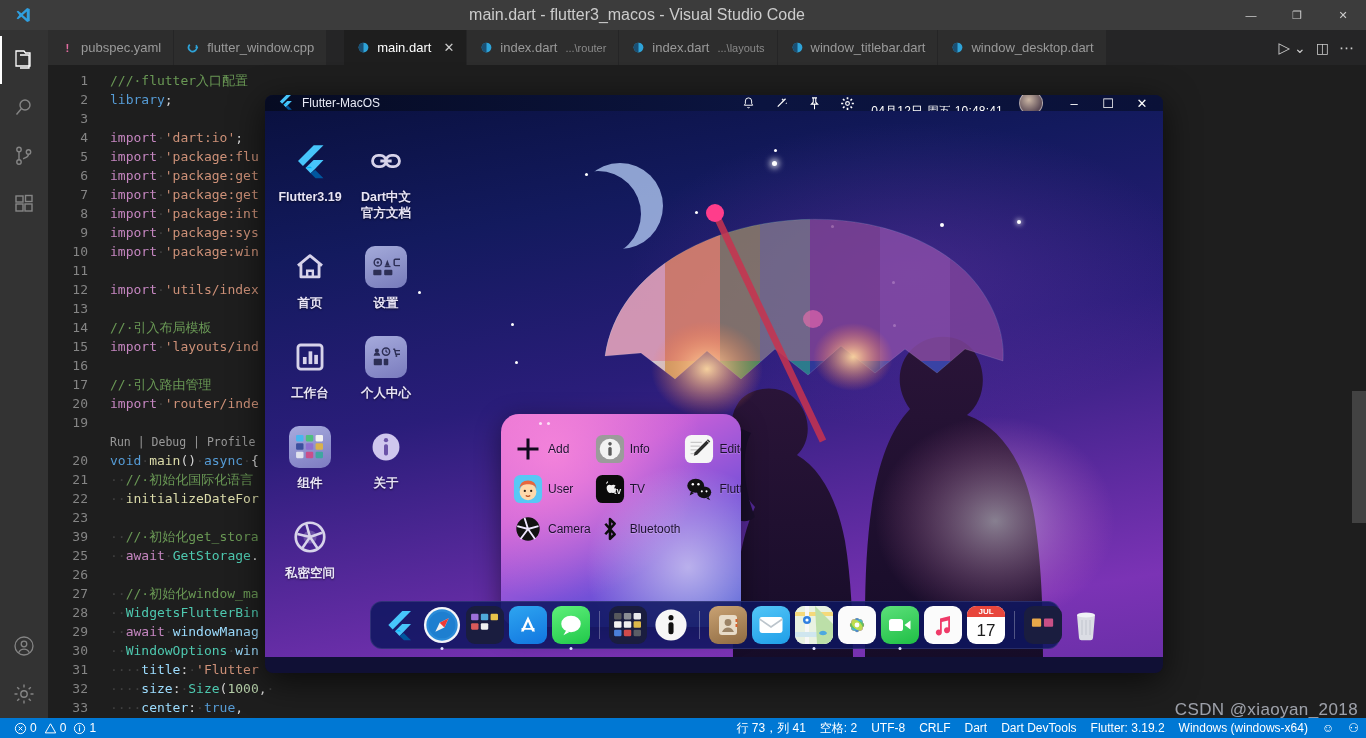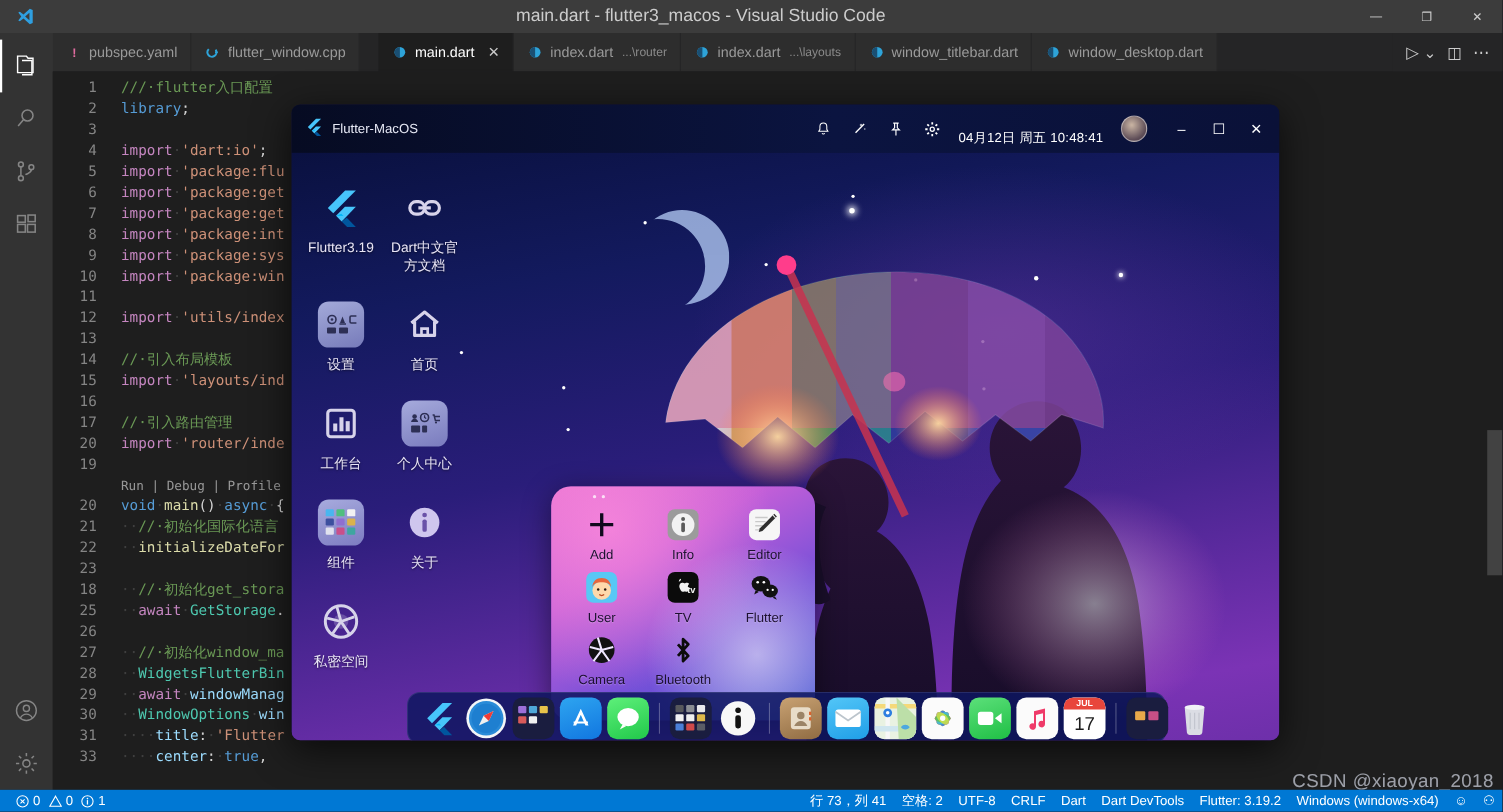--- a/index.html
+++ b/index.html
@@ -107,21 +107,21 @@
   .sb-right .sb-item { padding: 0 7px; }
 
   
   .app-window {
     position: absolute; left: 265px; top: 95px; width: 898px; height: 578px;
     border-radius: 8px; overflow: hidden;
     box-shadow: 0 8px 34px rgba(0,0,0,0.65);
     background: #101035;
   }
   .app-titlebar {
-    position: relative; height: 44px; width: 100%;
+    position: relative; height: 16px; width: 100%;
     background: linear-gradient(90deg, #060b22 0%, #0b1440 55%, #0a1138 100%);
     display: flex; align-items: center; padding: 0 4px 0 12px;
     color: #e8eaf6; font-size: 12px;
   }
   .at-brand { display: flex; align-items: center; gap: 8px; flex: 0 0 auto; }
   .at-spacer { flex: 1; }
   .at-icons { display: flex; align-items: center; gap: 18px; margin-right: 16px; }
   .at-icon { display: flex; align-items: center; justify-content: center; color: #ffffff; }
   .at-date { font-size: 12px; color: #ffffff; margin-right: 16px; white-space: nowrap; letter-spacing: .2px; margin-top: 16px;}
   .at-avatar {
@@ -154,20 +154,21 @@
 
   .desk-icons { position: absolute; left: 14px; top: 28px; width: 140px; }
   .di-row { display: flex; gap: 14px; margin-bottom: 22px; }
   .di {
     width: 62px; display: flex; flex-direction: column; align-items: center; gap: 6px;
   }
   .di-img { width: 44px; height: 44px; display: flex; align-items: center; justify-content: center; }
   .di-label {
     color: #e8e4f5; font-size: 12.5px; text-align: center; line-height: 16px;
     text-shadow: 0 1px 2px rgba(0,0,0,0.55);
+    font-weight: bold;
   }
   .tile {
     width: 42px; height: 42px; border-radius: 10px;
     background: linear-gradient(160deg, rgba(190,196,240,0.85), rgba(150,155,215,0.75));
     display: flex; align-items: center; justify-content: center;
   }
 
   
   .launchpad {
     position: absolute; left: 236px; top: 303px; width: 240px; height: 213px;
@@ -175,21 +176,21 @@
     background:
       radial-gradient(circle at 78% 72%, rgba(255,255,255,0.55), transparent 42%),
       radial-gradient(circle at 22% 18%, rgba(255,140,220,0.75), transparent 58%),
       linear-gradient(150deg, #e26fd0 0%, #c45fd8 32%, #7a51d8 62%, #3b4fd0 100%);
     box-shadow: 0 6px 26px rgba(0,0,0,0.45);
     padding: 18px 10px 8px 10px;
   }
   .lp-dots { position: absolute; left: 38px; top: 8px; display: flex; gap: 5px; }
   .lp-dot { width: 3px; height: 3px; border-radius: 50%; background: rgba(255,255,255,0.75); }
   .lp-grid { display: grid; grid-template-columns: repeat(3, 1fr); gap: 6px 2px; }
-  .lp-app { display: flex; flex-direction: column; align-items: center; gap: 3px; }
+  .lp-app { display: flex; flex-direction: row; align-items: center; gap: 3px; }
   .lp-icon { width: 34px; height: 34px; display: flex; align-items: center; justify-content: center; }
   .lp-label { color: #1d1030; font-size: 12px; text-shadow: 0 1px 1px rgba(255,255,255,0.25); }
 
   
   .dock {
     position: absolute; left: 105px; bottom: 8px; width: 690px; height: 48px;
     background: rgba(14,22,96,0.86); border-radius: 12px;
     border: 1px solid rgba(255,255,255,0.10);
     display: flex; align-items: center; gap: 5px; padding: 0 9px;
   }
@@ -380,28 +381,29 @@
         <div class="line"><div class="lnum">15</div><div class="ltxt"><span class="kw2">import</span><span class="dot">·</span><span class="str">'layouts/ind</span></div></div>
         <div class="line"><div class="lnum">16</div><div class="ltxt"></div></div>
         <div class="line"><div class="lnum">17</div><div class="ltxt"><span class="cmt">//·引入路由管理</span></div></div>
         <div class="line"><div class="lnum">20</div><div class="ltxt"><span class="kw2">import</span><span class="dot">·</span><span class="str">'router/inde</span></div></div>
         <div class="line"><div class="lnum">19</div><div class="ltxt"></div></div>
         <div class="line"><div class="lnum"></div><div class="ltxt"><span class="codelens">Run | Debug | Profile</span></div></div>
         <div class="line"><div class="lnum">20</div><div class="ltxt"><span class="kw">void</span><span class="dot">·</span><span class="fn">main</span><span class="pun">()</span><span class="dot">·</span><span class="kw">async</span><span class="dot">·</span><span class="pun">{</span></div></div>
         <div class="line"><div class="lnum">21</div><div class="ltxt"><span class="dot">··</span><span class="cmt">//·初始化国际化语言</span></div></div>
         <div class="line"><div class="lnum">22</div><div class="ltxt"><span class="dot">··</span><span class="fn">initializeDateFor</span></div></div>
         <div class="line"><div class="lnum">23</div><div class="ltxt"></div></div>
-        <div class="line"><div class="lnum">18</div><div class="ltxt"><span class="dot">··</span><span class="cmt">//·初始化get_stora</span></div></div>
+        <div class="line"><div class="lnum">39</div><div class="ltxt"><span class="dot">··</span><span class="cmt">//·初始化get_stora</span></div></div>
         <div class="line"><div class="lnum">25</div><div class="ltxt"><span class="dot">··</span><span class="kw2">await</span><span class="dot">·</span><span class="ty">GetStorage</span><span class="pun">.</span></div></div>
         <div class="line"><div class="lnum">26</div><div class="ltxt"></div></div>
         <div class="line"><div class="lnum">27</div><div class="ltxt"><span class="dot">··</span><span class="cmt">//·初始化window_ma</span></div></div>
         <div class="line"><div class="lnum">28</div><div class="ltxt"><span class="dot">··</span><span class="ty">WidgetsFlutterBin</span></div></div>
         <div class="line"><div class="lnum">29</div><div class="ltxt"><span class="dot">··</span><span class="kw2">await</span><span class="dot">·</span><span class="prop">windowManag</span></div></div>
         <div class="line"><div class="lnum">30</div><div class="ltxt"><span class="dot">··</span><span class="ty">WindowOptions</span><span class="dot">·</span><span class="prop">win</span></div></div>
         <div class="line"><div class="lnum">31</div><div class="ltxt"><span class="dot">····</span><span class="prop">title</span><span class="pun">:</span><span class="dot">·</span><span class="str">'Flutter</span></div></div>
+        <div class="line"><div class="lnum">32</div><div class="ltxt"><span class="dot">····</span><span class="prop">size</span><span class="pun">:</span><span class="dot">·</span><span class="ty">Size</span><span class="pun">(</span><span class="num">1000</span><span class="pun">,</span><span class="dot">·</span></div></div>
         <div class="line"><div class="lnum">33</div><div class="ltxt"><span class="dot">····</span><span class="prop">center</span><span class="pun">:</span><span class="dot">·</span><span class="kw">true</span><span class="pun">,</span></div></div>
       </div>
     <div class="vscroll-track">
       <div class="vscroll" style="top:261px"></div>
     </div>
   </div>
 
   <div class="app-window">
 
     <div class="app-titlebar">
@@ -536,42 +538,42 @@
                   <path d="M8 12h8" stroke="#d7d3ea" stroke-width="2"></path>
                 </svg>
             </div>
             <div class="di-label">Dart中文官方文档</div>
           </div>
         </div>
 
         <div class="di-row" style="margin-top:24px">
           <div class="di">
             <div class="di-img">
+              <svg width="34" height="34" viewBox="0 0 24 24">
+                  <path d="M3.5 11 12 4l8.5 7M5.6 10v9h12.8v-9" fill="none" stroke="#d7d3ea" stroke-width="2" stroke-linejoin="round"></path>
+                  <path d="M10 19v-4.4h4V19" fill="none" stroke="#d7d3ea" stroke-width="1.7"></path>
+                </svg>
+            </div>
+            <div class="di-label">首页</div>
+          </div>
+          <div class="di">
+            <div class="di-img">
               <div class="tile">
                 <svg width="28" height="20" viewBox="0 0 30 22">
                   <circle cx="6" cy="6" r="4" fill="none" stroke="#2d2f55" stroke-width="1.6"></circle>
                     <circle cx="6" cy="6" r="1.3" fill="#2d2f55"></circle>
                   <path d="M14 9.5 16.5 3 19 9.5z" fill="#2d2f55"></path>
                     <path d="M13.5 10.5h6.5" stroke="#2d2f55" stroke-width="1.4"></path>
                   <rect x="24" y="2.5" width="8" height="7" rx="1.2" fill="none" stroke="#2d2f55" stroke-width="1.6"></rect>
                   <rect x="1" y="14" width="9" height="6" rx="1" fill="#2d2f55"></rect>
                   <rect x="13" y="14" width="9" height="6" rx="1" fill="#2d2f55"></rect>
                 </svg>
               </div>
             </div>
             <div class="di-label">设置</div>
-          </div>
-          <div class="di">
-            <div class="di-img">
-              <svg width="34" height="34" viewBox="0 0 24 24">
-                  <path d="M3.5 11 12 4l8.5 7M5.6 10v9h12.8v-9" fill="none" stroke="#d7d3ea" stroke-width="2" stroke-linejoin="round"></path>
-                  <path d="M10 19v-4.4h4V19" fill="none" stroke="#d7d3ea" stroke-width="1.7"></path>
-                </svg>
-            </div>
-            <div class="di-label">首页</div>
           </div>
         </div>
 
         <div class="di-row" style="margin-top:24px">
           <div class="di">
             <div class="di-img">
               <svg width="34" height="34" viewBox="0 0 24 24">
                   <rect x="3.5" y="3.5" width="17" height="17" rx="2" fill="none" stroke="#d7d3ea" stroke-width="2"></rect>
                   <rect x="7" y="12" width="2.6" height="5" fill="#d7d3ea"></rect>
                   <rect x="11" y="8" width="2.6" height="9" fill="#d7d3ea"></rect>

